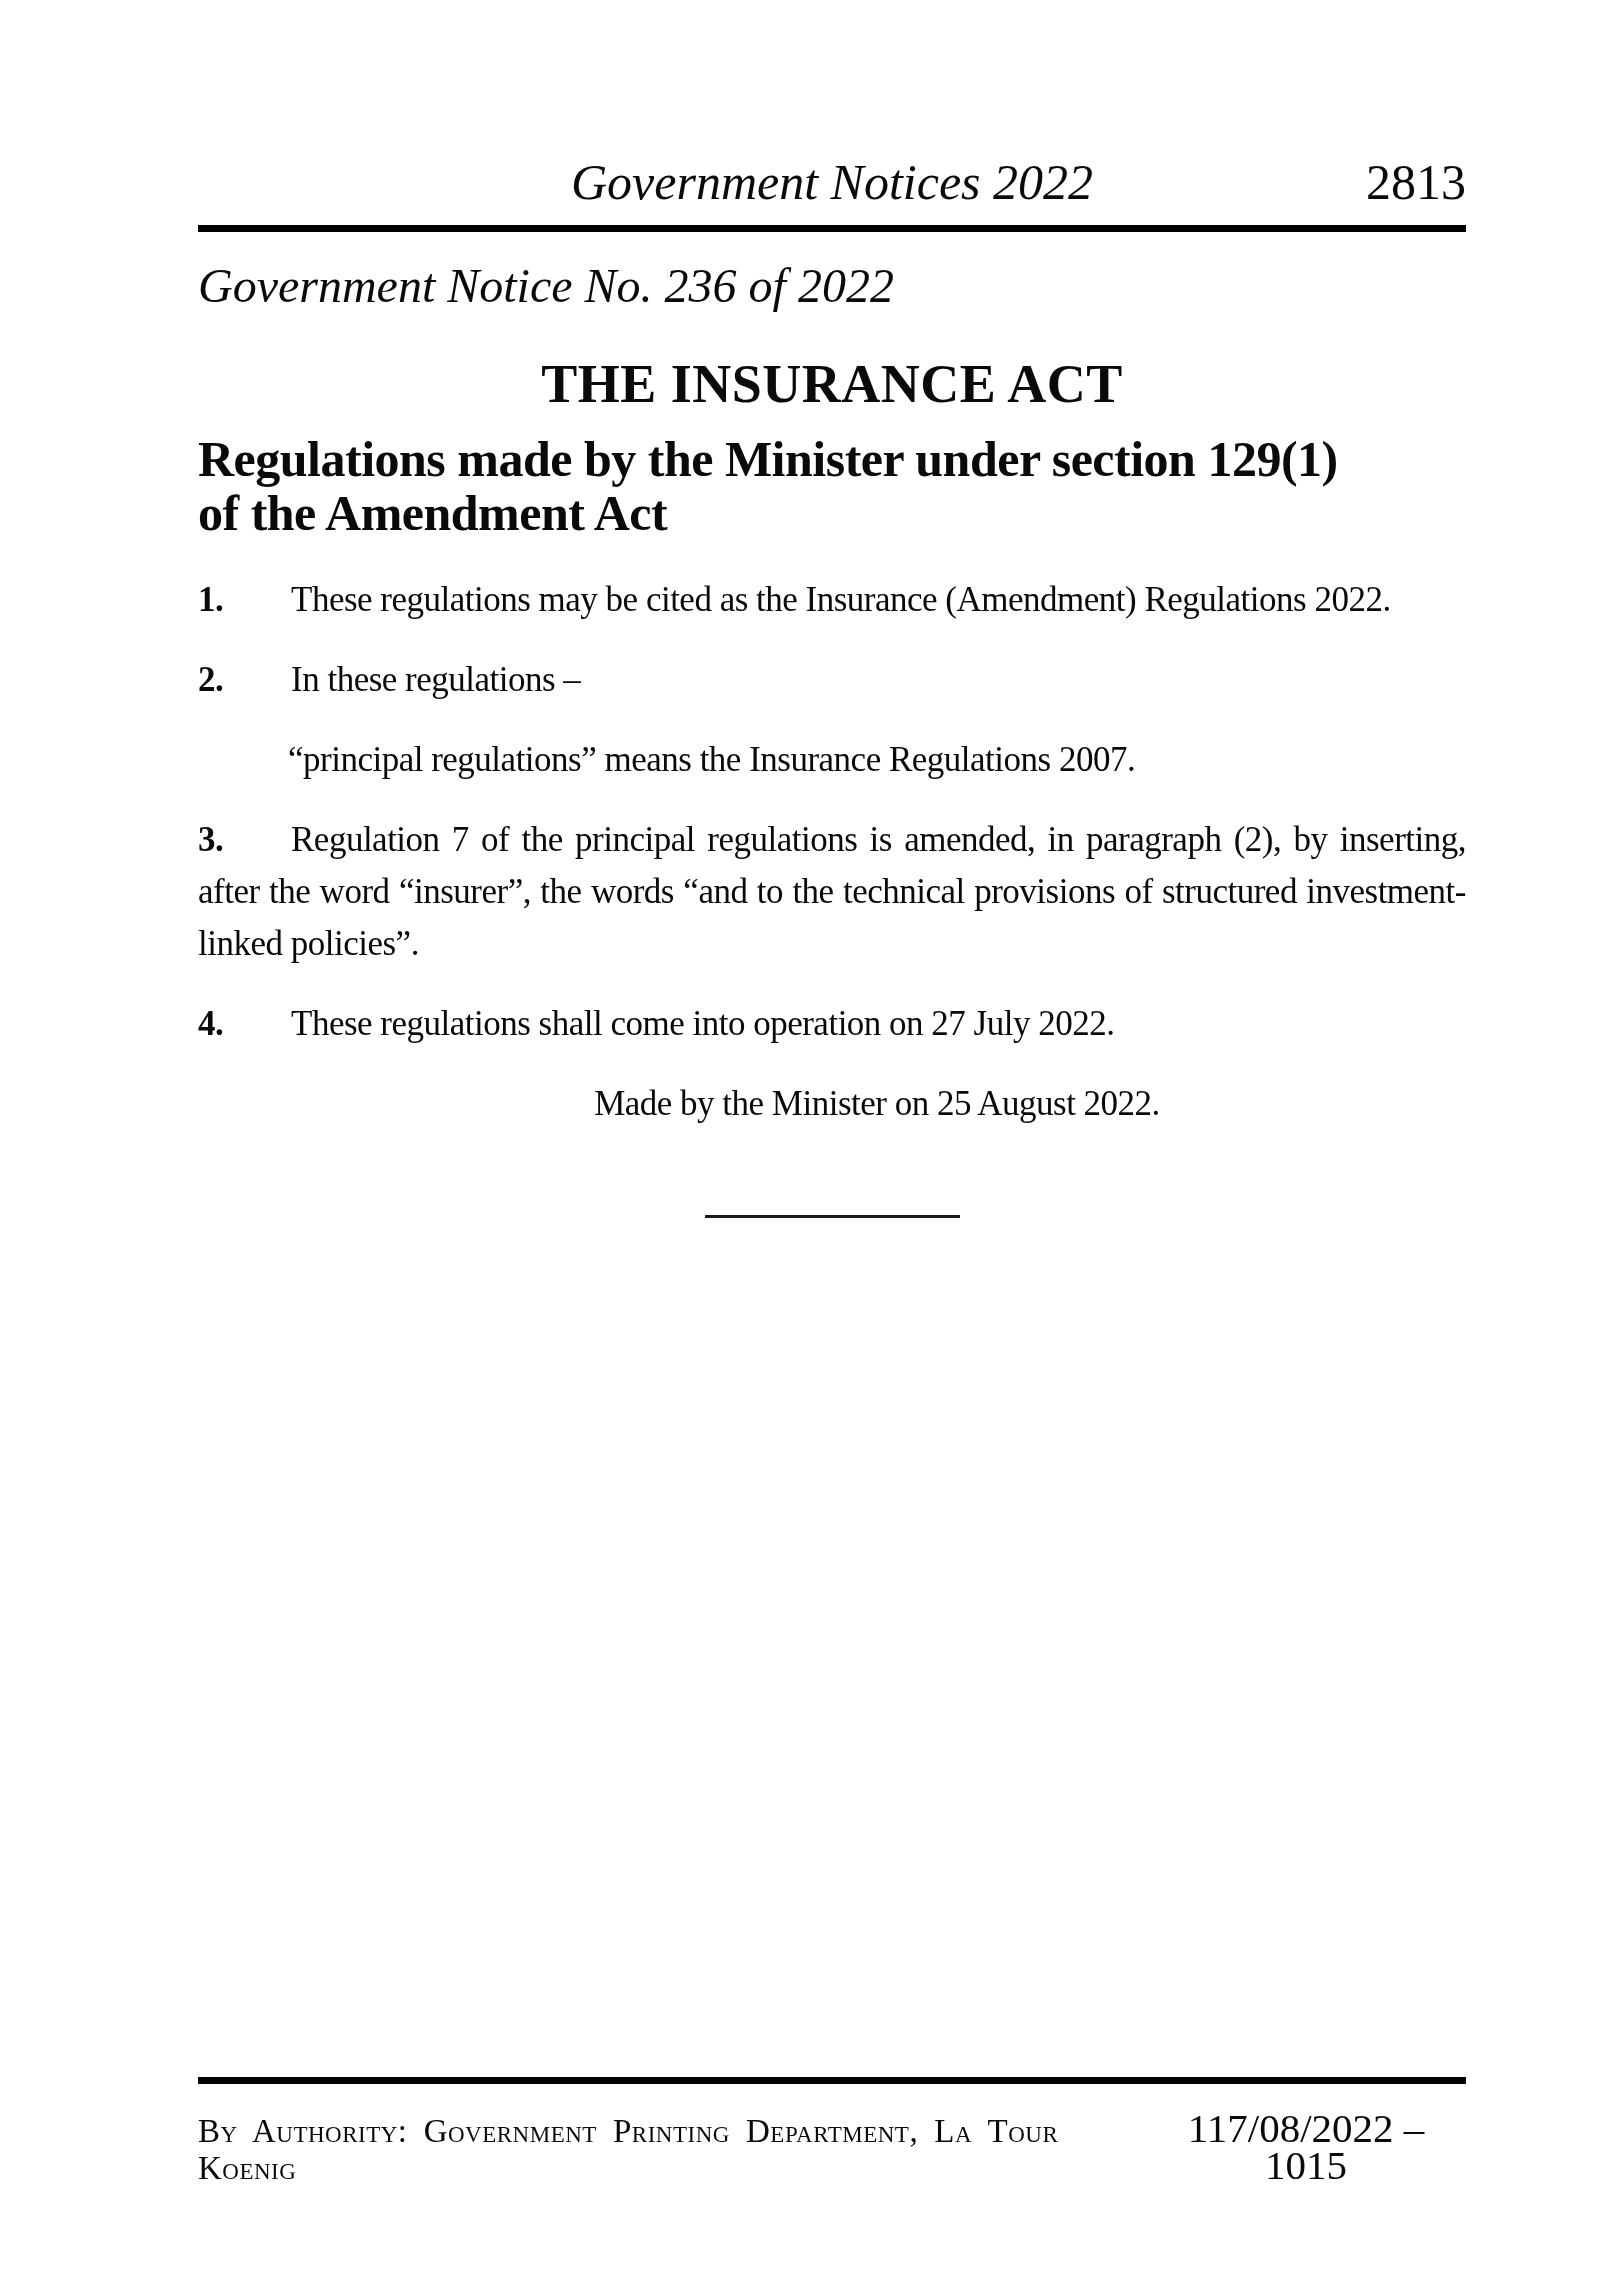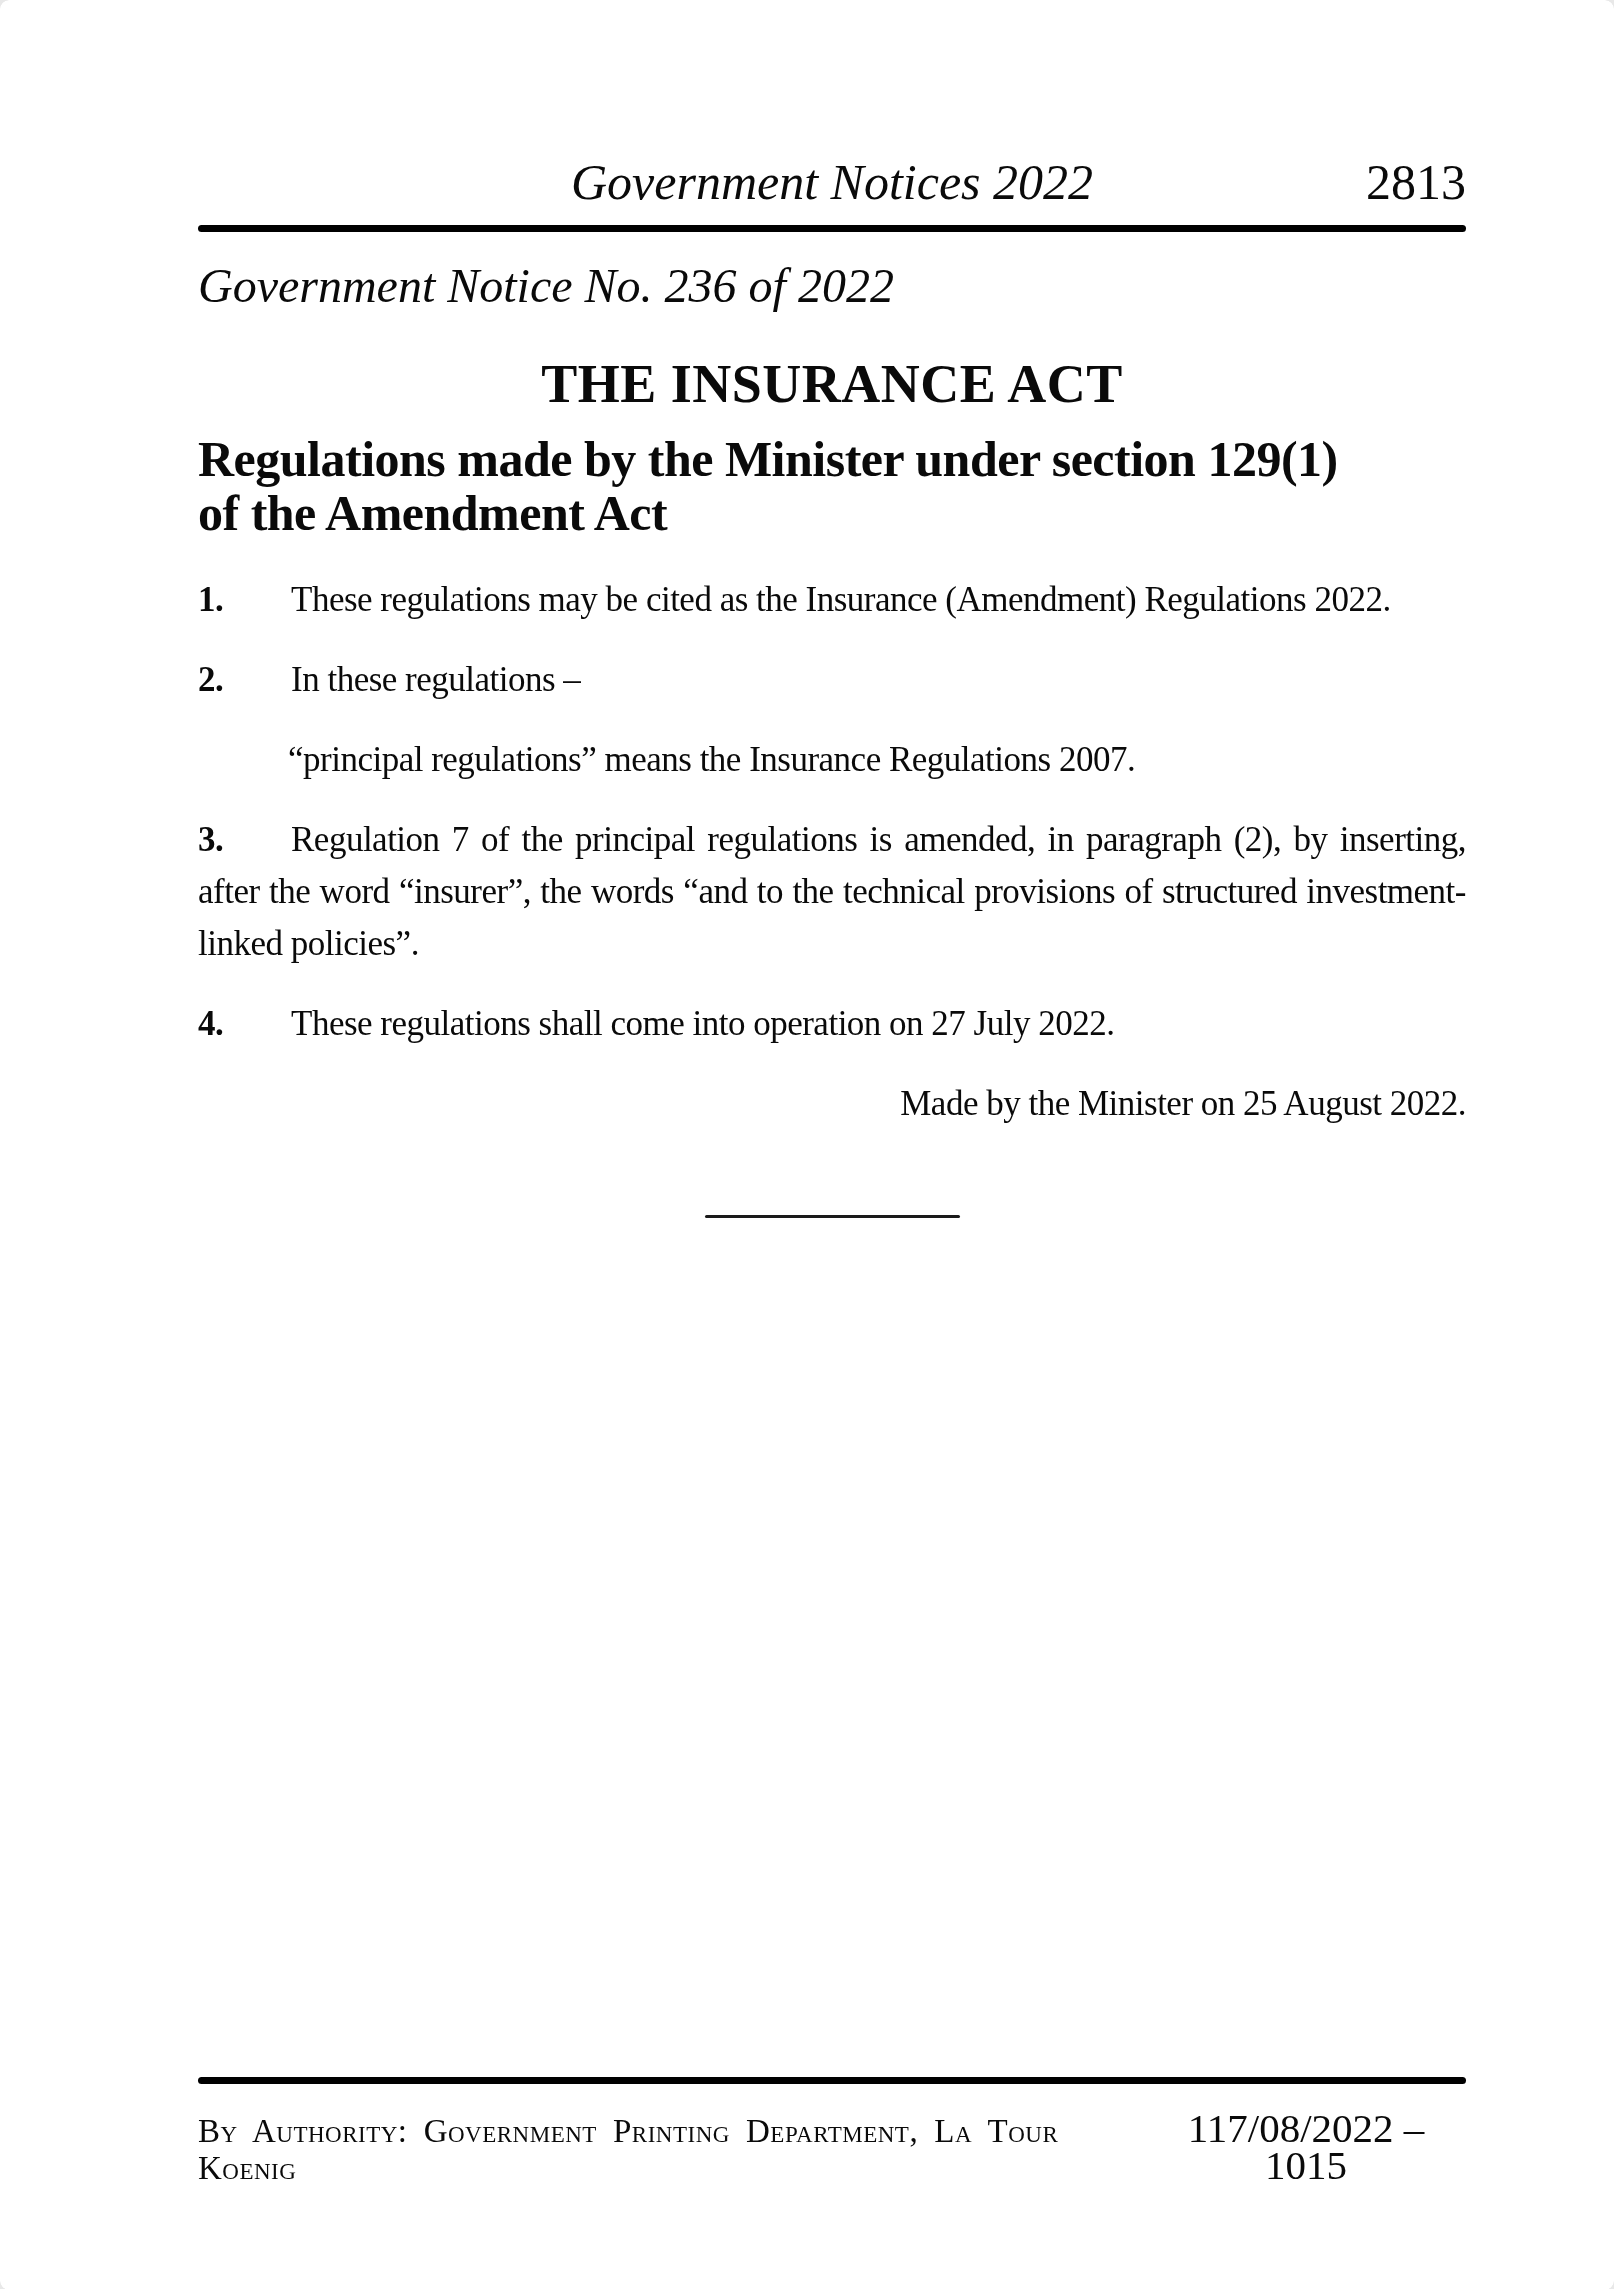--- a/index.html
+++ b/index.html
@@ -1,15 +1,15 @@
 <!DOCTYPE html>
 <html style="font-size:14.8px"><head>
 <meta charset="utf-8">
 <style>
-  * { margin: 0; padding: 0; box-sizing: border-box; border-radius: 9px; }
+  * { margin: 0; padding: 0; box-sizing: border-box; }
   html, body { background: #e8e8e8; }
   .page {
     position: relative;
     width: 1614px;
     height: 2290px;
     background: #ffffff;
     color: #0a0a0a;
     font-family: "Liberation Serif", serif;
     margin: 0 auto;
     overflow: hidden;
@@ -44,21 +44,21 @@
     font-weight: bold; font-size: 50px; line-height: 54px;
     letter-spacing: -0.5px;
   }
 
   
   .body-block { top: 574px; font-size: 35px; line-height: 52px; letter-spacing: -0.5px; }
   .para { text-align: justify; }
   .para + .para { margin-top: 28px; }
   .pnum { display: inline-block; min-width: 93px; font-weight: bold; }
   .indented { padding-left: 90px; }
-  .made-by { margin-top: 83px; text-align: right; }
+  .made-by { margin-top: 83px; text-align: center; }
   .rule-short {
     width: 255px; height: 2.8px; background: #1a1a1a;
     margin: 85px auto 0 auto;
   }
 
   
   .footer { top: 2077px; }
   .footer-rule { height: 6.5px; background: #000; }
   .footer-line {
     margin-top: 26px;

